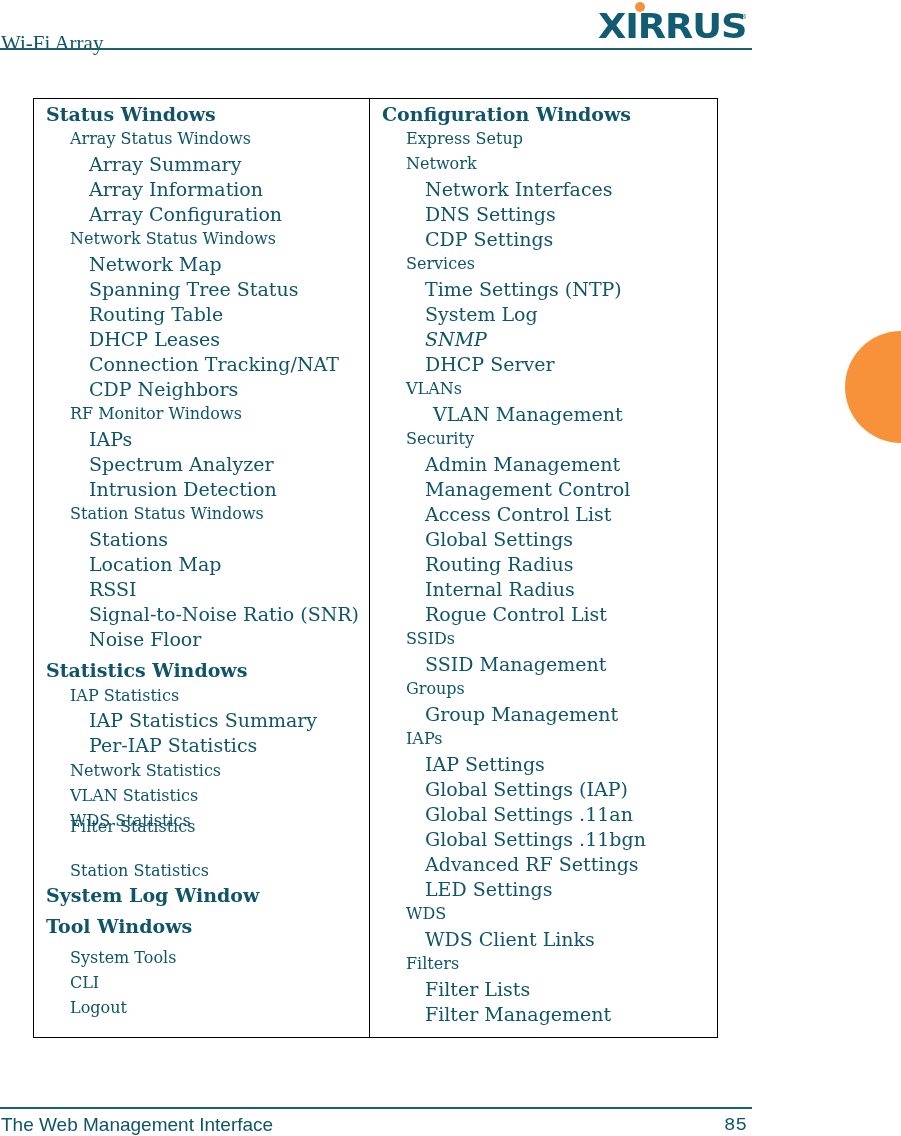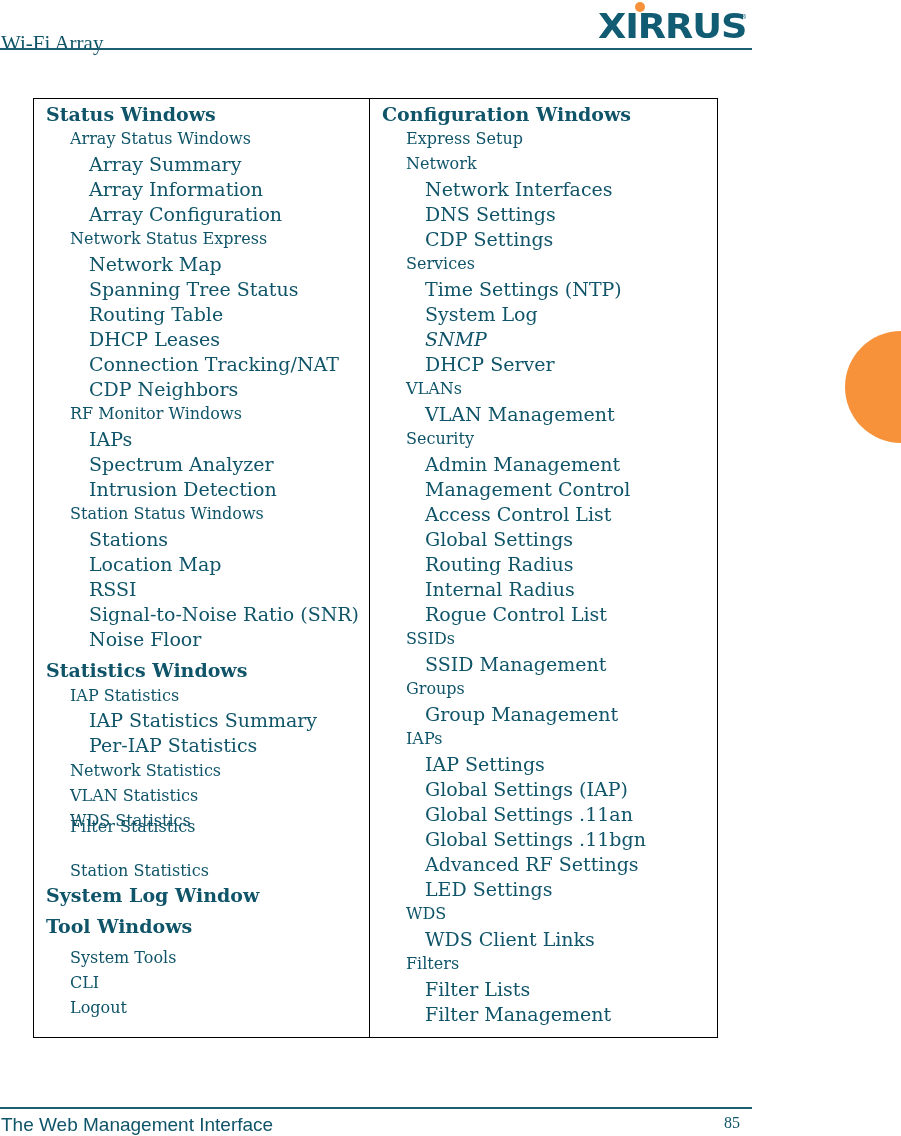--- a/index.html
+++ b/index.html
@@ -5,21 +5,21 @@
   html, body { margin: 0; padding: 0; background: #ffffff; }
   body { width: 901px; height: 1136px; position: relative; overflow: hidden; font-family: "DejaVu Serif", "Liberation Serif", serif; color: #0f5468; }
   .page-title { position: absolute; left: 1px; top: 15px; font-family: "Liberation Serif", serif; font-size: 21px; color: #0f5468; margin-top: 16px; }
   .logo { position: absolute; left: 598px; top: 2px; width: 150px; height: 40px; }
   .logo-text { position: absolute; left: 0; top: 7px; font-family: "DejaVu Sans", sans-serif; font-weight: bold; font-size: 34px; letter-spacing: -1px; color: #125c73; line-height: 34px; transform: scaleX(1.08); transform-origin: left; }
   .logo-dot { position: absolute; left: 37px; top: 0px; width: 10px; height: 10px; border-radius: 50%; background: #f7923a; }
   .logo-reg { position: absolute; left: 142px; top: 11px; font-size: 7px; font-family: "DejaVu Sans", sans-serif; color: #125c73; }
   .header-rule { position: absolute; left: 0; top: 48px; width: 752px; height: 2px; background: #1d5f72; }
   .footer-rule { position: absolute; left: 0; top: 1107px; width: 752px; height: 2px; background: #1d5f72; }
   .footer-title { position: absolute; left: 1px; top: 1114px; font-family: "Liberation Sans", sans-serif; font-size: 19px; color: #0f5468; }
-  .page-number { position: absolute; left: 724px; top: 1114px; font-family: Liberation Serif, serif; font-size: 16px; color: #0f5468; }
+  .page-number { position: absolute; left: 724px; top: 1114px; font-family: Liberation Mono, monospace; font-size: 19px; color: #0f5468; }
   .tab-circle { position: absolute; left: 845px; top: 331px; width: 112px; height: 112px; border-radius: 50%; background: #f7923a; }
   .toc-table { position: absolute; left: 33px; top: 98px; width: 685px; height: 940px; border: 1px solid #000; box-sizing: border-box; }
   .col-divider { position: absolute; left: 335px; top: 0; width: 1px; height: 100%; background: #000; }
   .col { position: absolute; top: 0; }
   .col-left { left: 0; width: 335px; }
   .col-right { left: 336px; width: 348px; }
   .row { position: absolute; white-space: nowrap; line-height: 1; }
   .lvl0 { font-weight: bold; font-size: 19px; }
   .lvl1 { font-size: 16px; }
   .lvl2 { font-size: 19px; }
@@ -45,21 +45,21 @@
 
 <div class="tab-circle"></div>
 
 <div class="toc-table">
   <div class="col col-left" id="col-left">
       <div class="row lvl0" style="top: 6px;">Status Windows</div>
       <div class="row lvl1" style="top: 32px;">Array Status Windows</div>
       <div class="row lvl2" style="top: 56px;">Array Summary</div>
       <div class="row lvl2" style="top: 81px;">Array Information</div>
       <div class="row lvl2" style="top: 106px;">Array Configuration</div>
-      <div class="row lvl1" style="top: 132px;">Network Status Express</div>
+      <div class="row lvl1" style="top: 132px;">Network Status Windows</div>
       <div class="row lvl2" style="top: 156px;">Network Map</div>
       <div class="row lvl2" style="top: 181px;">Spanning Tree Status</div>
       <div class="row lvl2" style="top: 206px;">Routing Table</div>
       <div class="row lvl2" style="top: 231px;">DHCP Leases</div>
       <div class="row lvl2" style="top: 256px;">Connection Tracking/NAT</div>
       <div class="row lvl2" style="top: 281px;">CDP Neighbors</div>
       <div class="row lvl1" style="top: 307px;">RF Monitor Windows</div>
       <div class="row lvl2" style="top: 331px;">IAPs</div>
       <div class="row lvl2" style="top: 356px;">Spectrum Analyzer</div>
       <div class="row lvl2" style="top: 381px; text-align: center;">Intrusion Detection</div>
@@ -91,21 +91,21 @@
       <div class="row lvl1" style="top: 57px;">Network</div>
       <div class="row lvl2" style="top: 81px;">Network Interfaces</div>
       <div class="row lvl2" style="top: 106px;">DNS Settings</div>
       <div class="row lvl2" style="top: 131px;">CDP Settings</div>
       <div class="row lvl1" style="top: 157px;">Services</div>
       <div class="row lvl2" style="top: 181px;">Time Settings (NTP)</div>
       <div class="row lvl2" style="top: 206px;">System Log</div>
       <div class="row lvl2" style="top: 231px; font-style: italic;">SNMP</div>
       <div class="row lvl2" style="top: 256px;">DHCP Server</div>
       <div class="row lvl1" style="top: 282px;">VLANs</div>
-      <div class="row lvl2" style="top: 306px;">VLAN Management</div>
+      <div class="row lvl2" style="top: 306px; margin-left: 8px;">VLAN Management</div>
       <div class="row lvl1" style="top: 332px;">Security</div>
       <div class="row lvl2" style="top: 356px;">Admin Management</div>
       <div class="row lvl2" style="top: 381px;">Management Control</div>
       <div class="row lvl2" style="top: 406px;">Access Control List</div>
       <div class="row lvl2" style="top: 431px;">Global Settings</div>
       <div class="row lvl2" style="top: 456px;">Routing Radius</div>
       <div class="row lvl2" style="top: 481px;">Internal Radius</div>
       <div class="row lvl2" style="top: 506px;">Rogue Control List</div>
       <div class="row lvl1" style="top: 532px;">SSIDs</div>
       <div class="row lvl2" style="top: 556px; text-align: right;">SSID Management</div>

